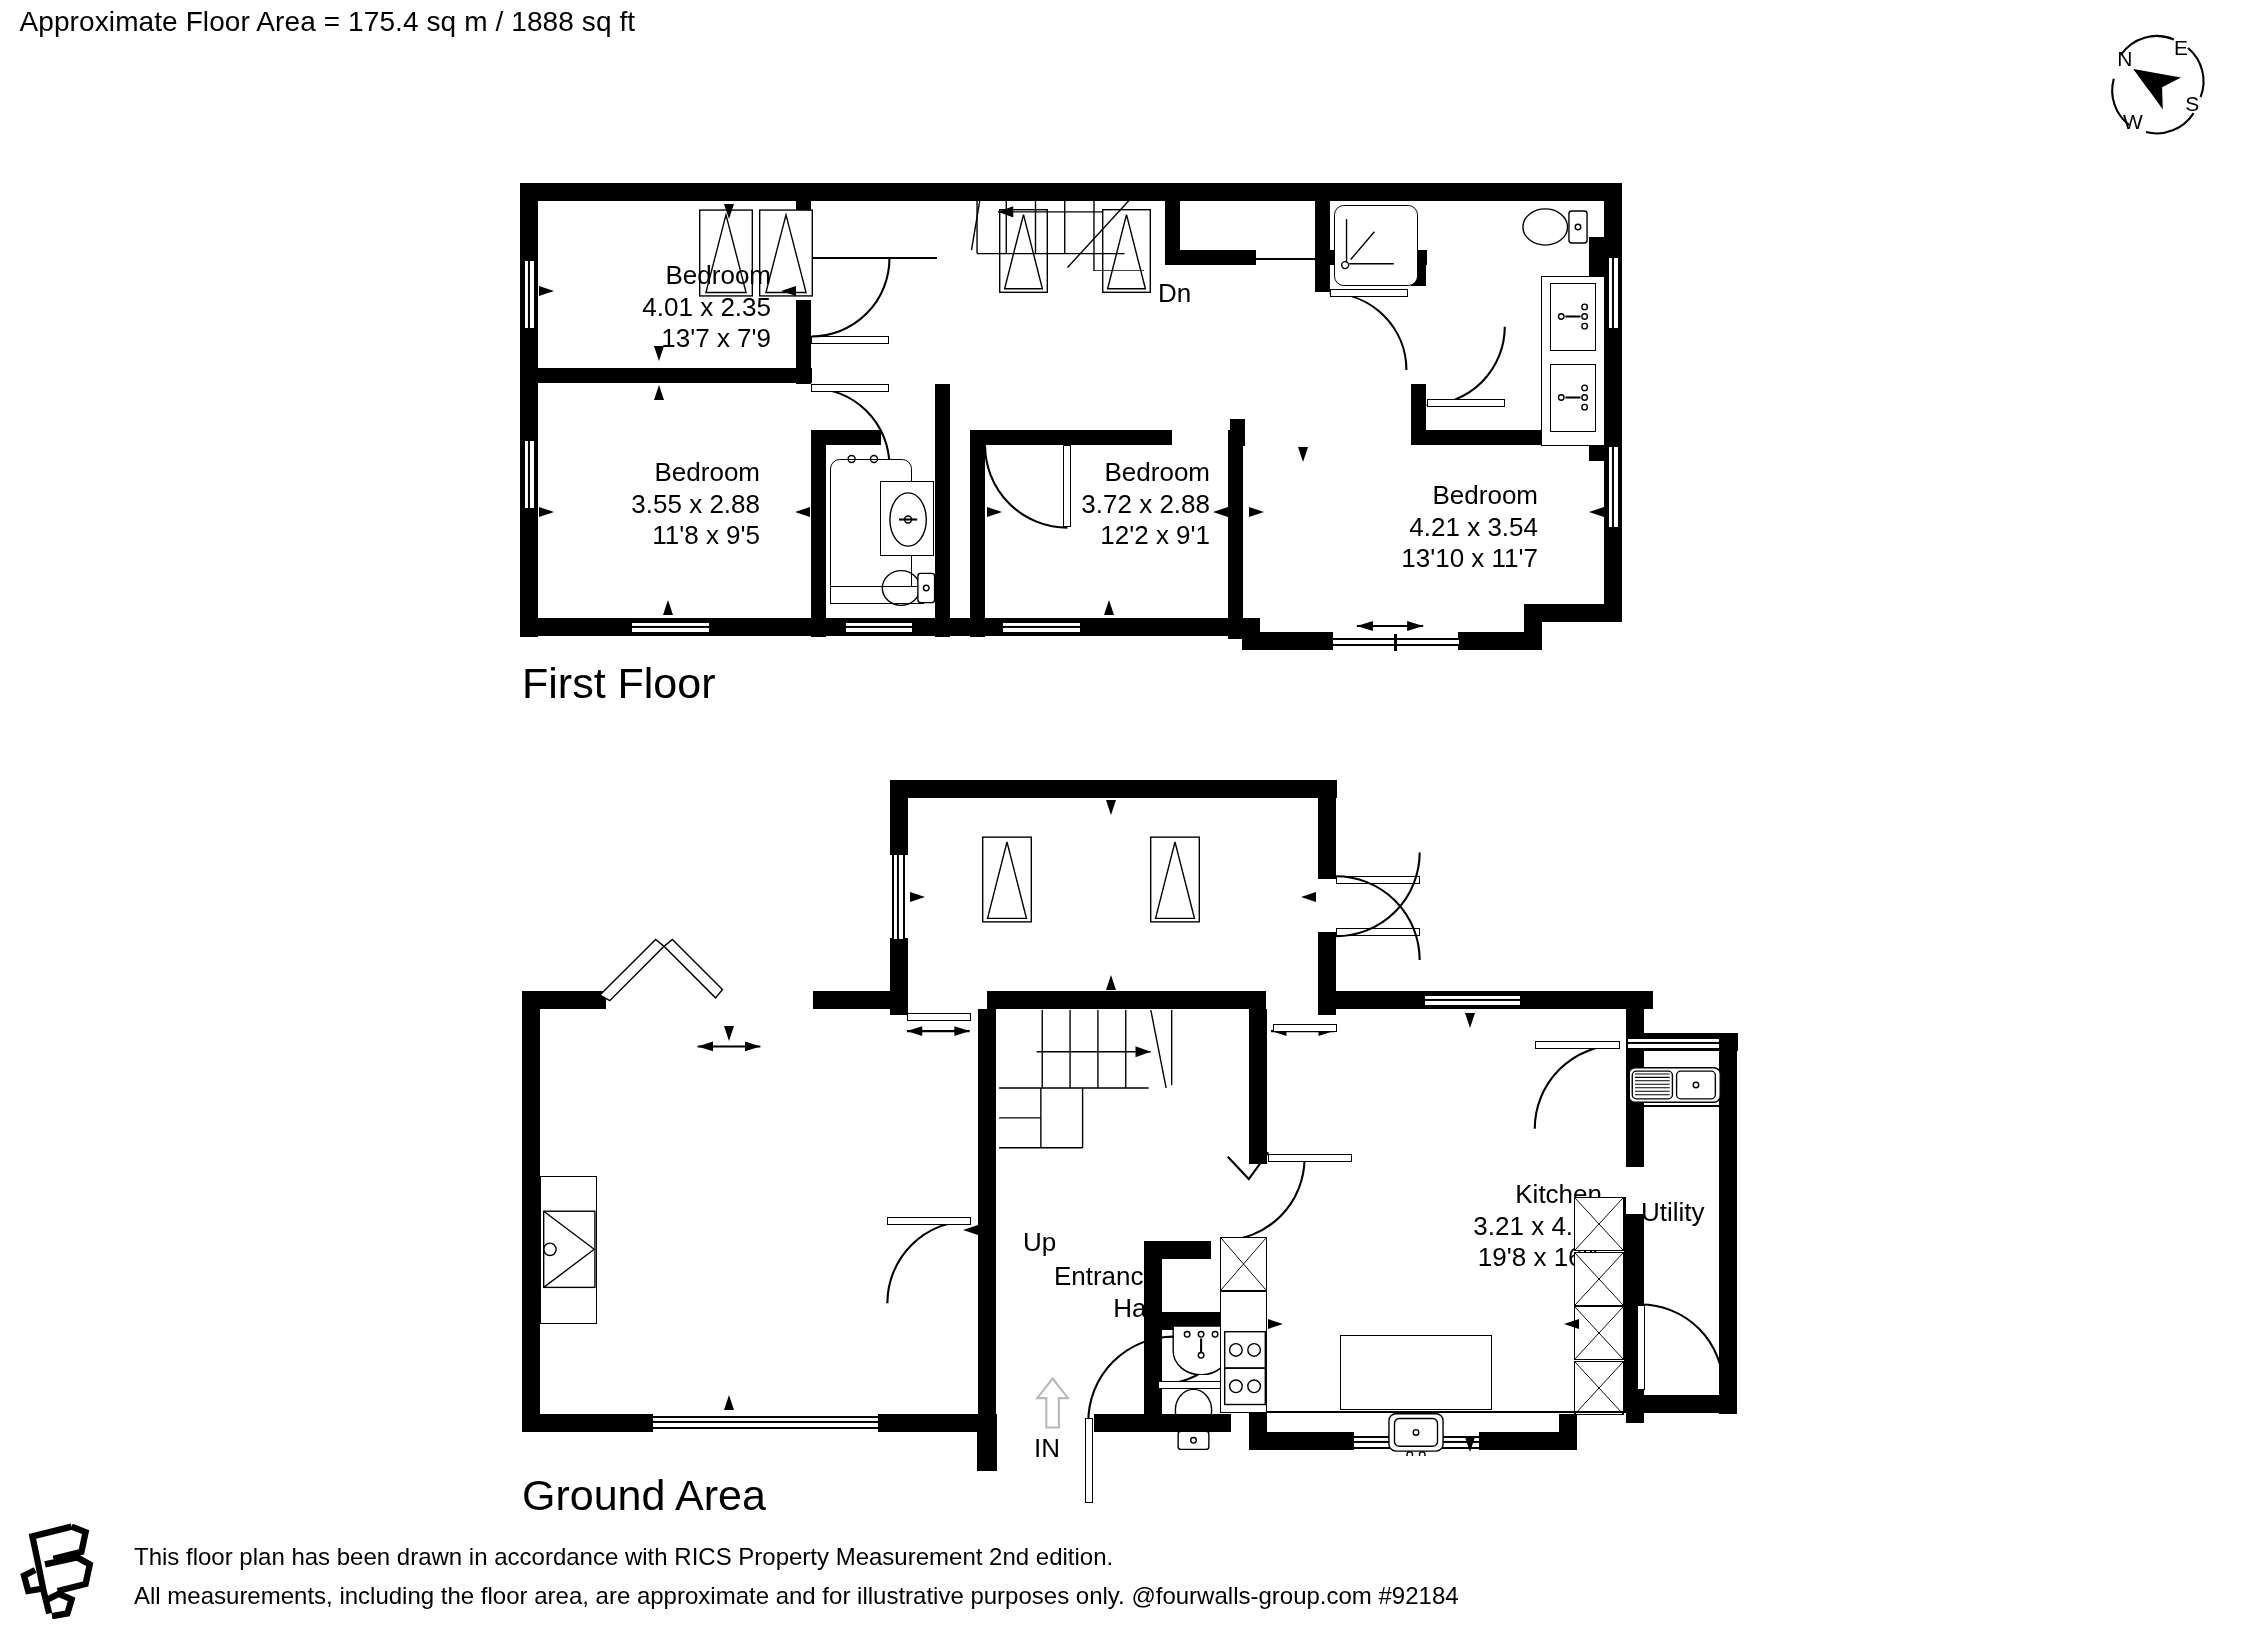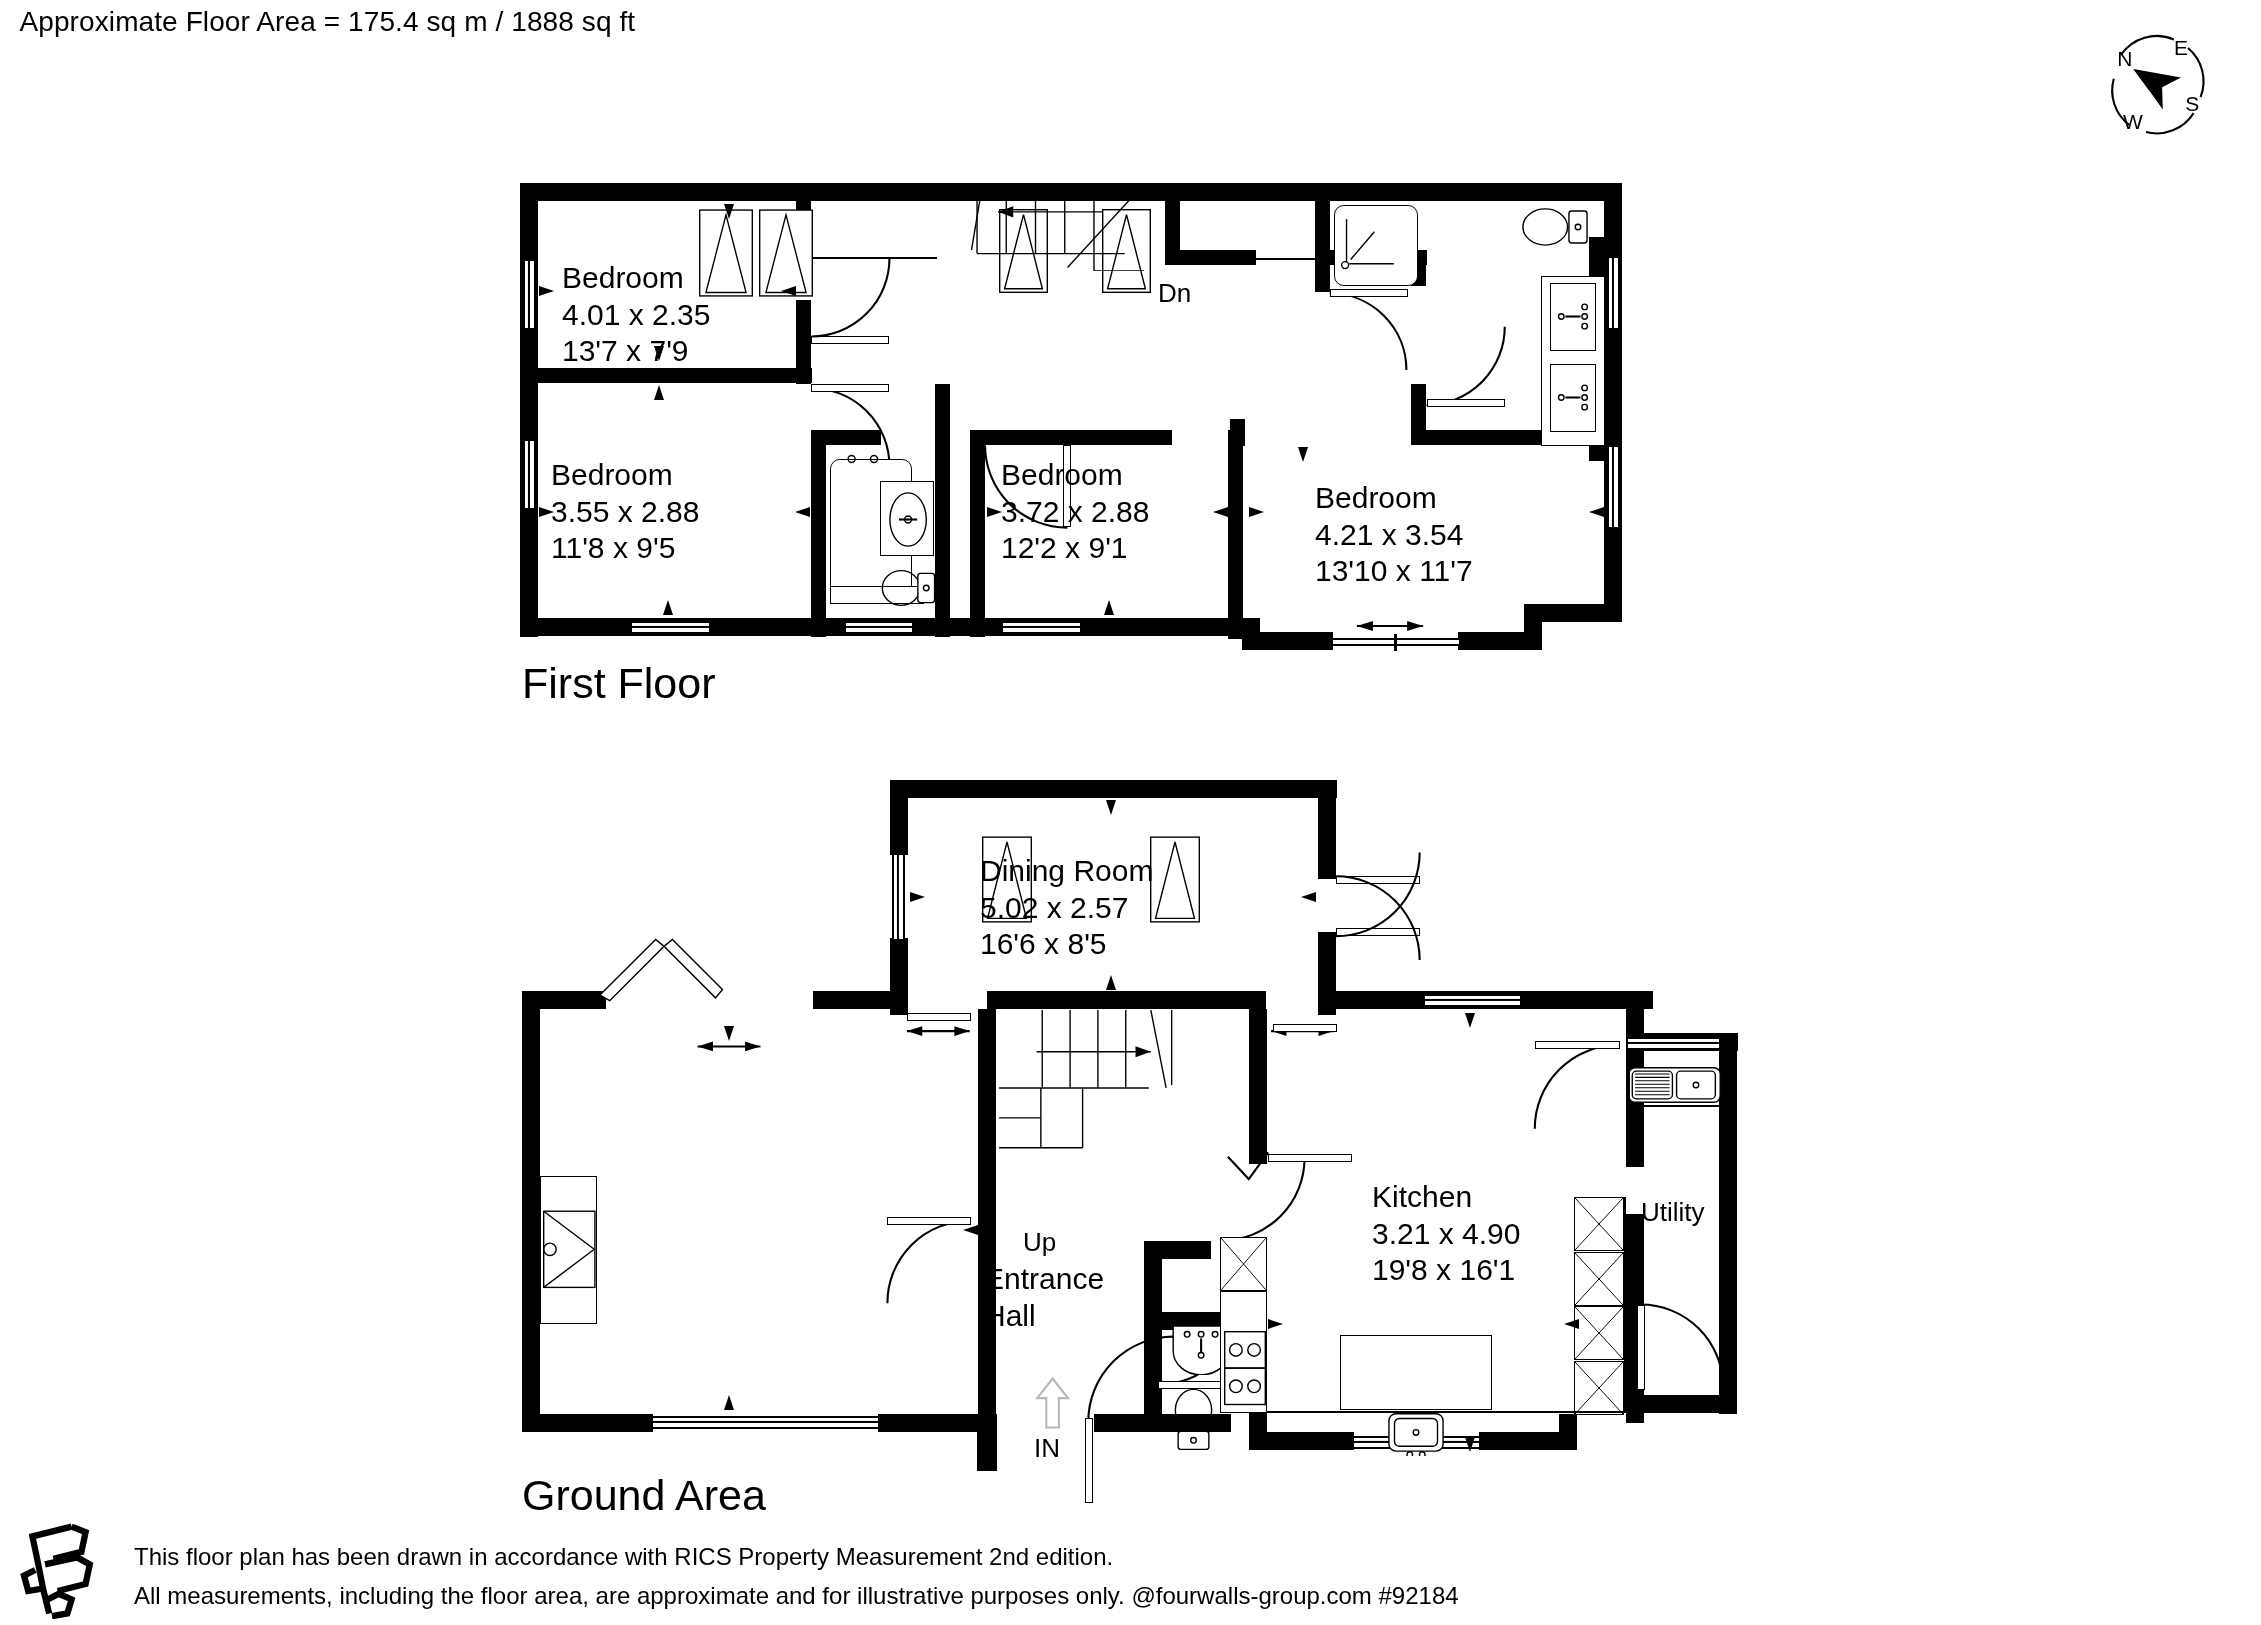--- a/index.html
+++ b/index.html
@@ -14,21 +14,21 @@
   
   #floor-area-title{
     left:19.5px;top:5.6px;font-size:28px;letter-spacing:0.1px;white-space:nowrap;
   }
 
   
   #compass{left:2090px;top:19.5px;width:133px;height:133px;}
   #compass svg{display:block;}
 
   
-  .room-label{position:absolute;text-align:left;line-height:1.22;font-size:30px;white-space:nowrap;}
+  .room-label{position:absolute;text-align:right;line-height:1.22;font-size:26px;white-space:nowrap;}
   .room-label .nm{display:block;}
   .room-label .d1{display:block;}
   .room-label .d2{display:block;}
   .mini-label{position:absolute;font-size:26px;white-space:nowrap;}
 
   .floor-title{position:absolute;font-size:43px;white-space:nowrap;}
 
   
   #footer-line-1{left:134px;top:1543px;font-size:24px;white-space:nowrap;}
   #footer-line-2{left:134px;top:1582px;font-size:24px;white-space:nowrap;}
@@ -335,25 +335,20 @@
         <polygon points="36,8 8,118 64,118" fill="none" stroke="#000" stroke-width="2"></polygon>
       </svg>
   </div>
   <div class="abs" style="left:1150px;top:836px;">
     <svg width="50" height="87" viewBox="0 0 72 124">
         <rect x="1" y="1" width="70" height="122" fill="none" stroke="#000" stroke-width="2"></rect>
         <polygon points="36,8 8,118 64,118" fill="none" stroke="#000" stroke-width="2"></polygon>
       </svg>
   </div>
 
-  <div class="room-label" style="left:980px;top:853px;width:230px;">
-    <span class="nm">Dining Room</span>
-    <span class="d1">5.02 x 2.57</span>
-    <span class="d2">16'6 x 8'5</span>
-  </div>
 
   <div class="wall" style="left:522px;top:991px;width:18px;height:441px;"></div>
   <div class="wall" style="left:522px;top:991px;width:84px;height:18px;"></div>
   <div class="wall" style="left:813px;top:991px;width:95px;height:18px;"></div>
   <div class="wall" style="left:987px;top:991px;width:279px;height:18px;"></div>
   <div class="wall" style="left:1318px;top:991px;width:335px;height:18px;"></div>
   <div class="win" style="left:1425px;top:994px;width:95px;height:12.6px;"></div>
 
   <div class="wall" style="left:522px;top:1414px;width:131px;height:18px;"></div>
   <div class="win" style="left:653px;top:1416px;width:225px;height:12.6px;"></div>

